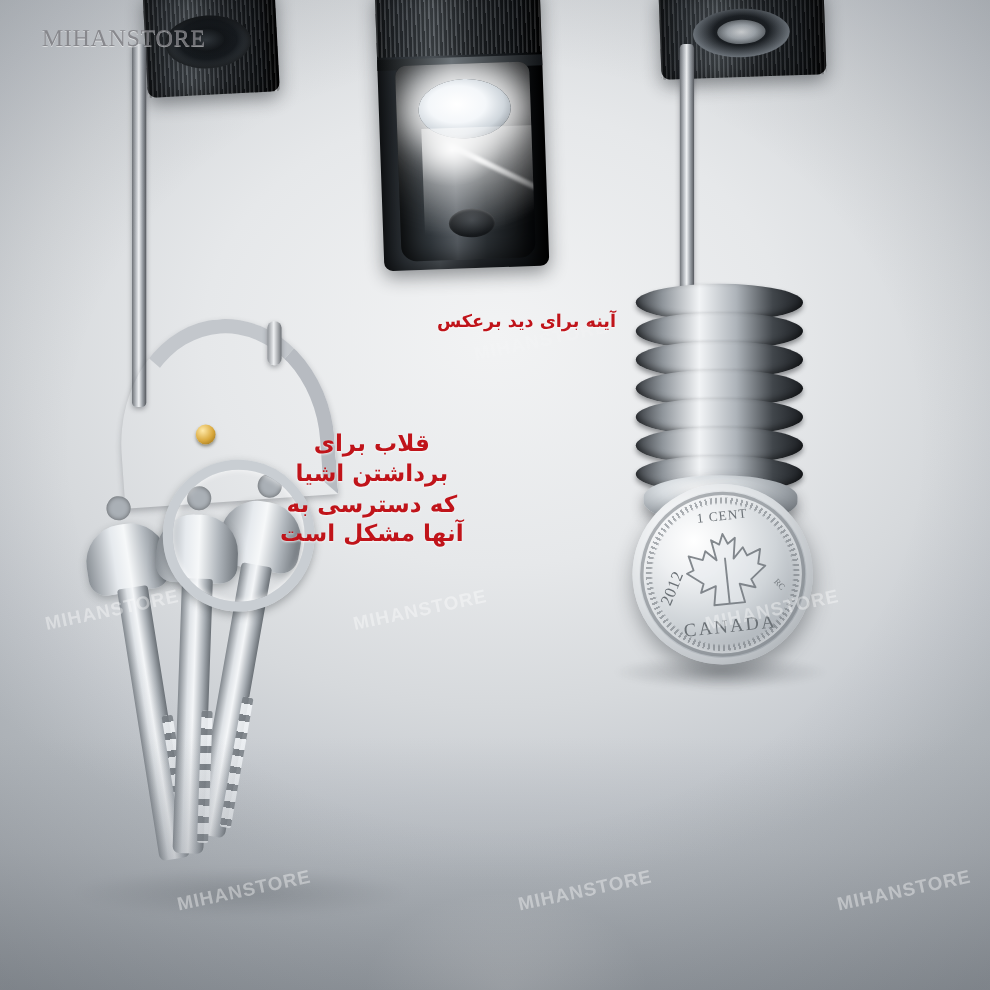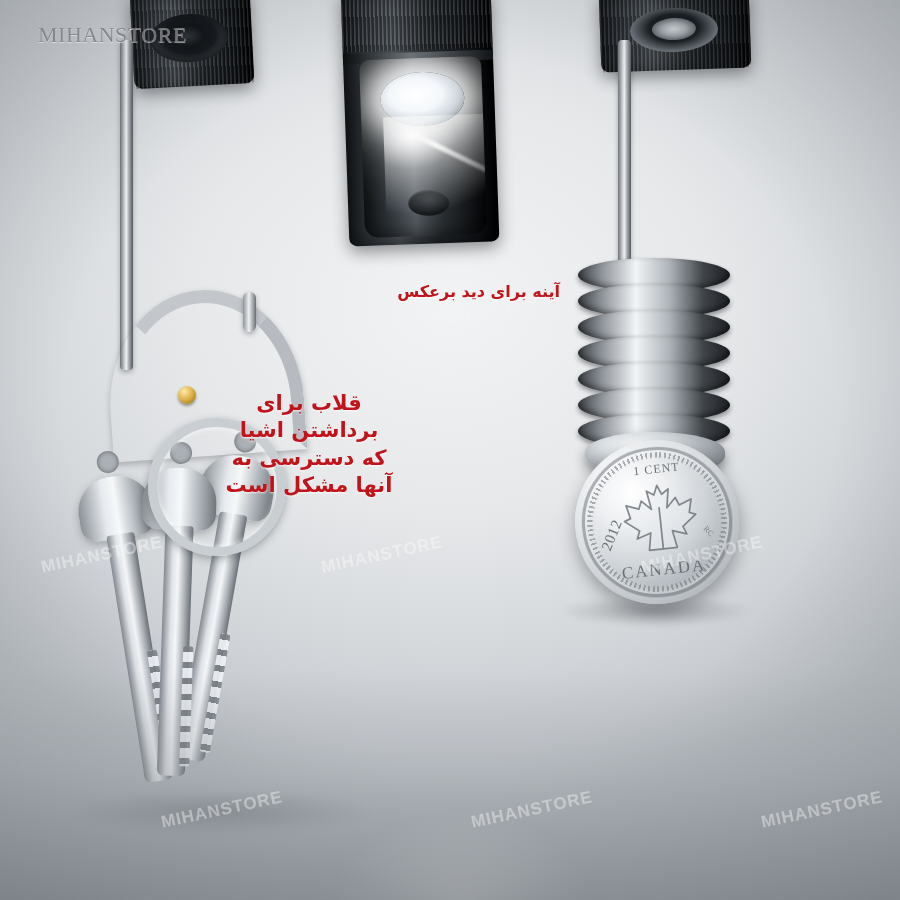--- a/index.html
+++ b/index.html
@@ -295,21 +295,21 @@
   .caption {
     position: absolute;
     direction: rtl;
     color: #c0141a;
     font-family: "DejaVu Sans", "Liberation Sans", sans-serif;
     font-weight: bold;
     text-shadow: 0 1px 2px rgba(255,255,255,.75);
     white-space: pre-line;
   }
   #cap-mirror { left: 300px; top: 282px; width: 260px; text-align: right; font-size: 16px; }
-  #cap-hook   { left: 224px; top: 390px; width: 170px; text-align: center; font-size: 21px; line-height: 1.3; }
+  #cap-hook   { left: 253px; top: 390px; width: 170px; text-align: center; font-size: 21px; line-height: 1.3; }
   #cap-magnet { left: 495px; top: 638px; width: 340px; text-align: center; font-size: 21px; }
 </style>
 </head>
 <body>
 
 <div class="stage">
 
   <div class="barrel b1">
     <div class="knurl"></div>
     <div class="b1-lens"></div>

